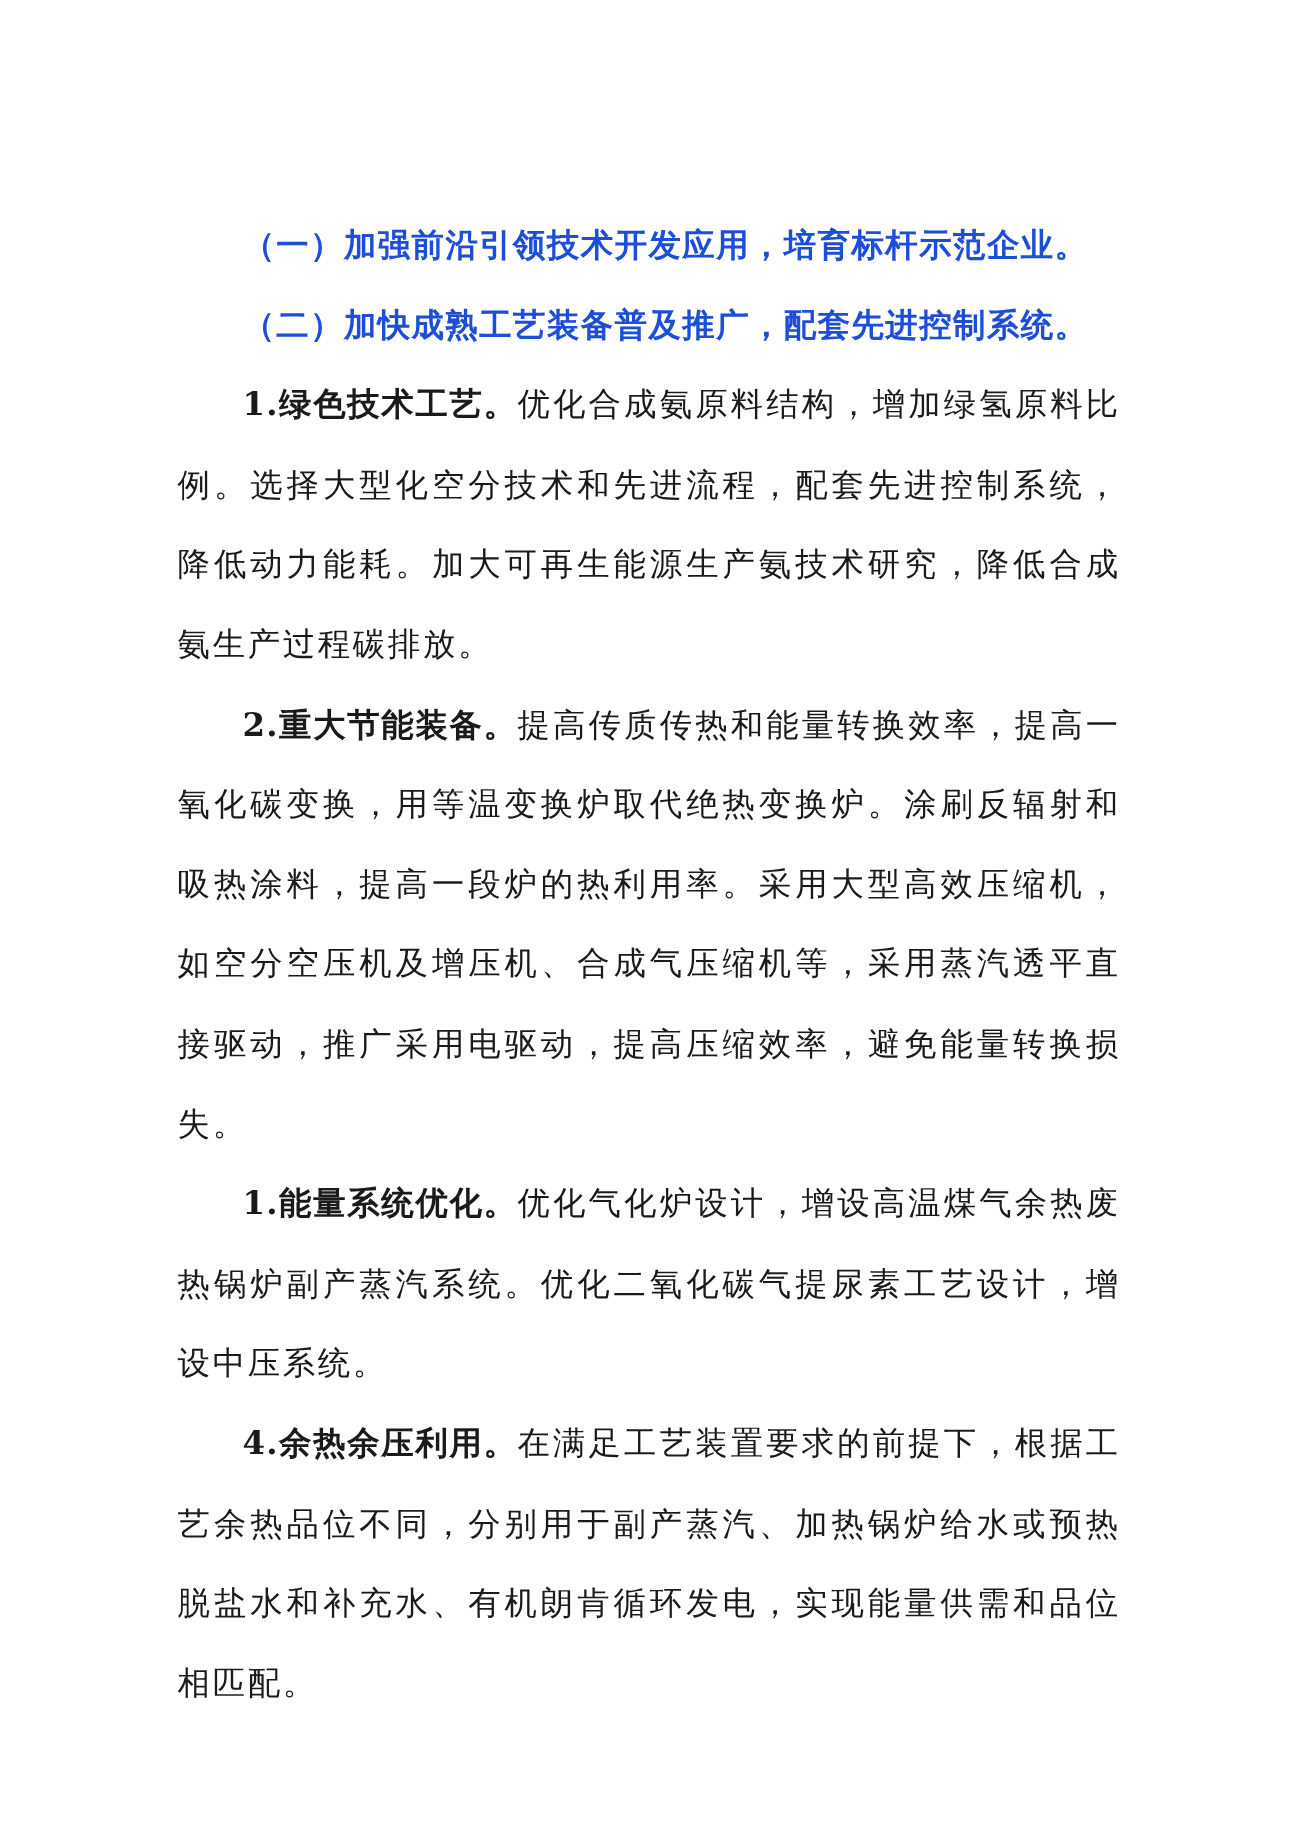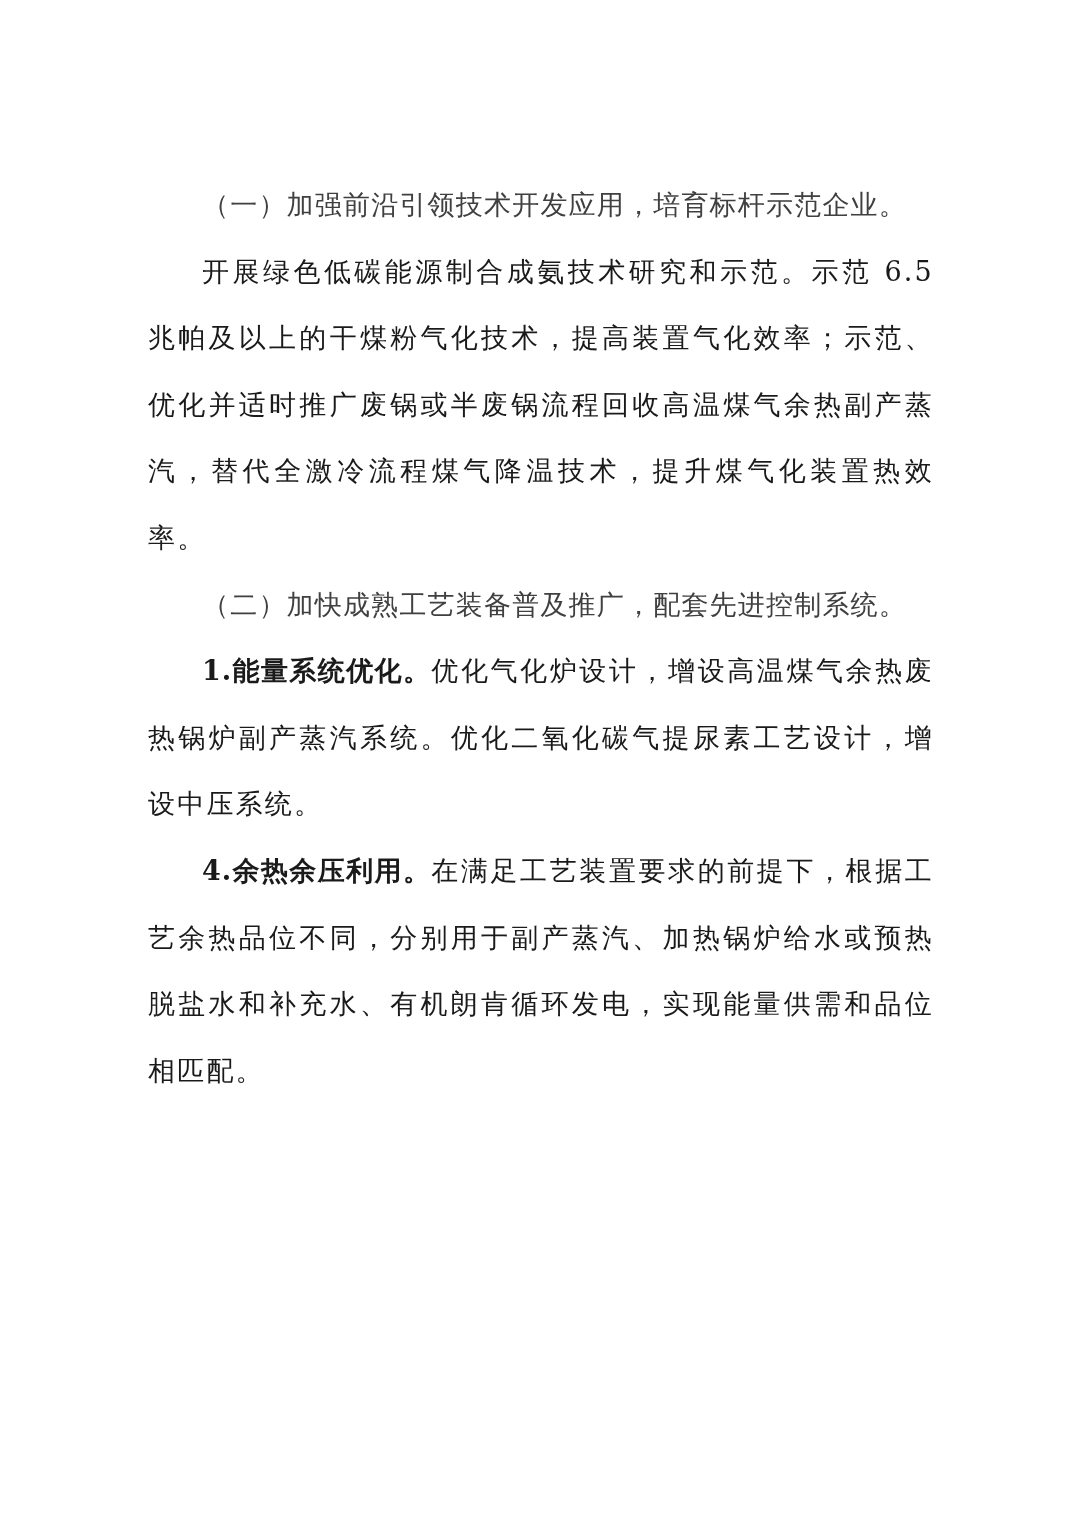--- a/index.html
+++ b/index.html
@@ -10,37 +10,40 @@
     top: 172px;
     width: 786px;
     font-family: "DejaVu Serif", "Liberation Serif", serif;
     font-size: 27px;
     line-height: 66.6px;
     color: #1a1a1a;
     text-align: justify;
     text-justify: inter-character;
   }
   .para { margin: 0; text-indent: 2em; letter-spacing: 2.2px; }
-  .section-heading { margin: 0; text-indent: 2em; letter-spacing: 1.2px; color: #404040; }
+  .section-heading { margin: 0; text-indent: 2em; letter-spacing: 1.2px; color: #1d4ed8; font-weight: bold; }
   .lead { font-weight: bold; letter-spacing: 1px; }
 </style>
 </head>
 <body>
 
 <div class="page">
 
   <p class="section-heading">（一）加强前沿引领技术开发应用，培育标杆示范企业。</p>
 
-  <p class="para">
-    <span class="lead"></span><span>开展绿色低碳能源制合成氨技术研究和示范。示范 6.5 兆帕及以上的干煤粉气化技术，提高装置气化效率；示范、优化并适时推广废锅或半废锅流程回收高温煤气余热副产蒸汽，替代全激冷流程煤气降温技术，提升煤气化装置热效率。</span>
-  </p>
 
   <p class="section-heading">（二）加快成熟工艺装备普及推广，配套先进控制系统。</p>
 
+  <p class="para">
+    <span class="lead">1.绿色技术工艺。</span><span>优化合成氨原料结构，增加绿氢原料比例。选择大型化空分技术和先进流程，配套先进控制系统，降低动力能耗。加大可再生能源生产氨技术研究，降低合成氨生产过程碳排放。</span>
+  </p>
 
+  <p class="para">
+    <span class="lead">2.重大节能装备。</span><span>提高传质传热和能量转换效率，提高一氧化碳变换，用等温变换炉取代绝热变换炉。涂刷反辐射和吸热涂料，提高一段炉的热利用率。采用大型高效压缩机，如空分空压机及增压机、合成气压缩机等，采用蒸汽透平直接驱动，推广采用电驱动，提高压缩效率，避免能量转换损失。</span>
+  </p>
 
   <p class="para">
     <span class="lead">1.能量系统优化。</span><span>优化气化炉设计，增设高温煤气余热废热锅炉副产蒸汽系统。优化二氧化碳气提尿素工艺设计，增设中压系统。</span>
   </p>
 
   <p class="para">
     <span class="lead">4.余热余压利用。</span><span>在满足工艺装置要求的前提下，根据工艺余热品位不同，分别用于副产蒸汽、加热锅炉给水或预热脱盐水和补充水、有机朗肯循环发电，实现能量供需和品位相匹配。</span>
   </p>
 
 </div>

